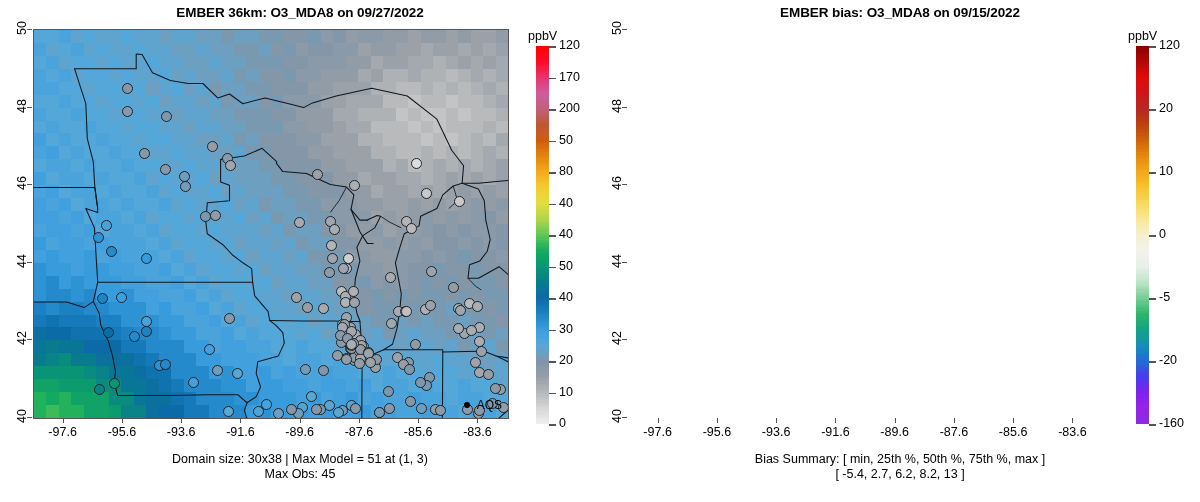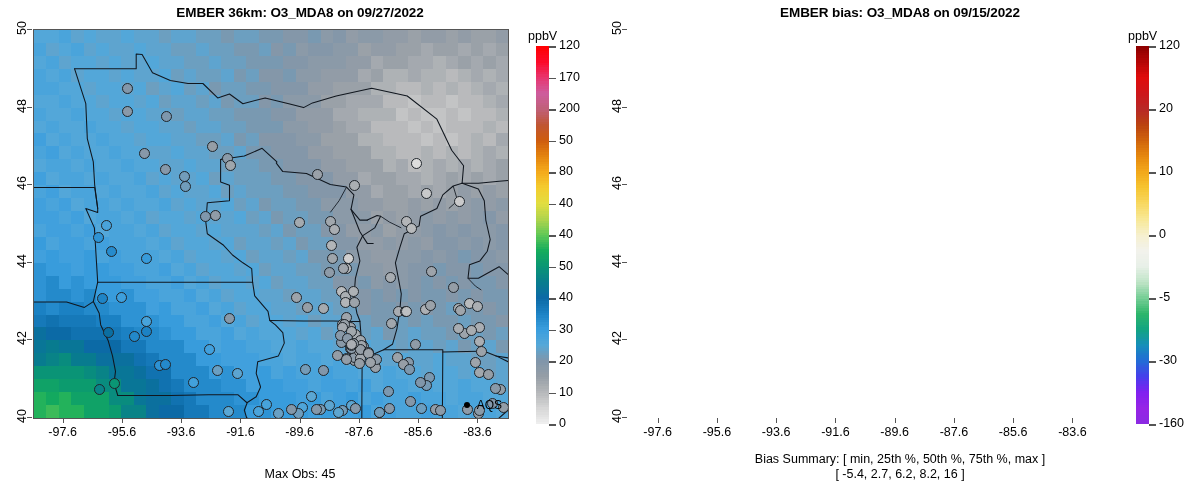--- a/index.html
+++ b/index.html
@@ -1414,20 +1414,21 @@
         <div class="ylab" style="left:5px;top:331.4px;">42</div>
         <div class="tick yt" style="left:27px;top:261.8px;"></div>
         <div class="ylab" style="left:5px;top:253.8px;">44</div>
         <div class="tick yt" style="left:27px;top:184.2px;"></div>
         <div class="ylab" style="left:5px;top:176.2px;">46</div>
         <div class="tick yt" style="left:27px;top:106.6px;"></div>
         <div class="ylab" style="left:5px;top:98.6px;">48</div>
         <div class="tick yt" style="left:27px;top:29.0px;"></div>
         <div class="ylab" style="left:5px;top:21.0px;">50</div>
       </div>
+    <div class="caption" style="top:452px">Domain size: 30x38 | Max Model = 51 at (1, 3)</div>
     <div class="caption" style="top:467px">Max Obs: 45</div>
     <div class="cbwrap" id="cb-left" style="left: 528px; top: 29px; width: 90px; height: 400px;">
       <div class="cbtitle" id="cb-left-title" style="left: 0px; top: 0px;">ppbV</div>
     <div class="cbseg" style="left:8px;top:17.00px;height:2.86px;background:#ff0103;"></div>
         <div class="cbseg" style="left:8px;top:19.36px;height:2.86px;background:#fe0209;"></div>
         <div class="cbseg" style="left:8px;top:21.73px;height:2.86px;background:#fe040f;"></div>
         <div class="cbseg" style="left:8px;top:24.09px;height:2.86px;background:#fd0515;"></div>
         <div class="cbseg" style="left:8px;top:26.45px;height:2.86px;background:#fd071b;"></div>
         <div class="cbseg" style="left:8px;top:28.81px;height:2.86px;background:#fd0821;"></div>
         <div class="cbseg" style="left:8px;top:31.18px;height:2.86px;background:#fc0a27;"></div>
@@ -1640,21 +1641,21 @@
         <div class="tick yt" style="left:22px;top:261.8px;"></div>
         <div class="ylab" style="left:0px;top:253.8px;">44</div>
         <div class="tick yt" style="left:22px;top:184.2px;"></div>
         <div class="ylab" style="left:0px;top:176.2px;">46</div>
         <div class="tick yt" style="left:22px;top:106.6px;"></div>
         <div class="ylab" style="left:0px;top:98.6px;">48</div>
         <div class="tick yt" style="left:22px;top:29.0px;"></div>
         <div class="ylab" style="left:0px;top:21.0px;">50</div>
       </div>
     <div class="caption" style="top:452px">Bias Summary: [ min, 25th %, 50th %, 75th %, max ]</div>
-    <div class="caption" style="top:467px">[ -5.4,   2.7,   6.2,   8.2,   16 ]</div>
+    <div class="caption" style="top:467px">[ -5.4,   2.7,   6.2,   8.2,   13 ]</div>
     <div class="cbwrap" id="cb-right" style="left: 528px; top: 29px; width: 90px; height: 400px;">
       <div class="cbtitle" id="cb-right-title" style="left: 0px; top: 0px;">ppbV</div>
     <div class="cbseg" style="left:8px;top:17.00px;height:2.86px;background:#8e0000;"></div>
         <div class="cbseg" style="left:8px;top:19.36px;height:2.86px;background:#940101;"></div>
         <div class="cbseg" style="left:8px;top:21.73px;height:2.86px;background:#9a0202;"></div>
         <div class="cbseg" style="left:8px;top:24.09px;height:2.86px;background:#a10303;"></div>
         <div class="cbseg" style="left:8px;top:26.45px;height:2.86px;background:#a70404;"></div>
         <div class="cbseg" style="left:8px;top:28.81px;height:2.86px;background:#ad0505;"></div>
         <div class="cbseg" style="left:8px;top:31.18px;height:2.86px;background:#b30606;"></div>
         <div class="cbseg" style="left:8px;top:33.54px;height:2.86px;background:#ba0707;"></div>
@@ -1806,21 +1807,21 @@
         <div class="cbseg" style="left:8px;top:378.46px;height:2.86px;background:#9624e6;"></div>
         <div class="cbseg" style="left:8px;top:380.82px;height:2.86px;background:#9425e5;"></div>
         <div class="cbseg" style="left:8px;top:383.19px;height:2.86px;background:#9226e5;"></div>
         <div class="cbseg" style="left:8px;top:385.55px;height:2.86px;background:#9027e4;"></div>
         <div class="cbseg" style="left:8px;top:387.91px;height:2.86px;background:#8f28e4;"></div>
         <div class="cbseg" style="left:8px;top:390.27px;height:2.86px;background:#8d29e3;"></div>
         <div class="cbseg" style="left:8px;top:392.64px;height:2.86px;background:#8b2ae2;"></div>
         <div class="cbtick" style="left:21px;top:395.0px;"></div>
         <div class="cbtlab" style="left:31px;top:387.0px;">-160</div>
         <div class="cbtick" style="left:21px;top:332.0px;"></div>
-        <div class="cbtlab" style="left:31px;top:324.0px;">-30</div>
+        <div class="cbtlab" style="left:31px;top:324.0px;">-20</div>
         <div class="cbtick" style="left:21px;top:269.0px;"></div>
         <div class="cbtlab" style="left:31px;top:261.0px;">-5</div>
         <div class="cbtick" style="left:21px;top:206.0px;"></div>
         <div class="cbtlab" style="left:31px;top:198.0px;">0</div>
         <div class="cbtick" style="left:21px;top:143.0px;"></div>
         <div class="cbtlab" style="left:31px;top:135.0px;">10</div>
         <div class="cbtick" style="left:21px;top:80.0px;"></div>
         <div class="cbtlab" style="left:31px;top:72.0px;">20</div>
         <div class="cbtick" style="left:21px;top:17.0px;"></div>
         <div class="cbtlab" style="left:31px;top:9.0px;">120</div>

